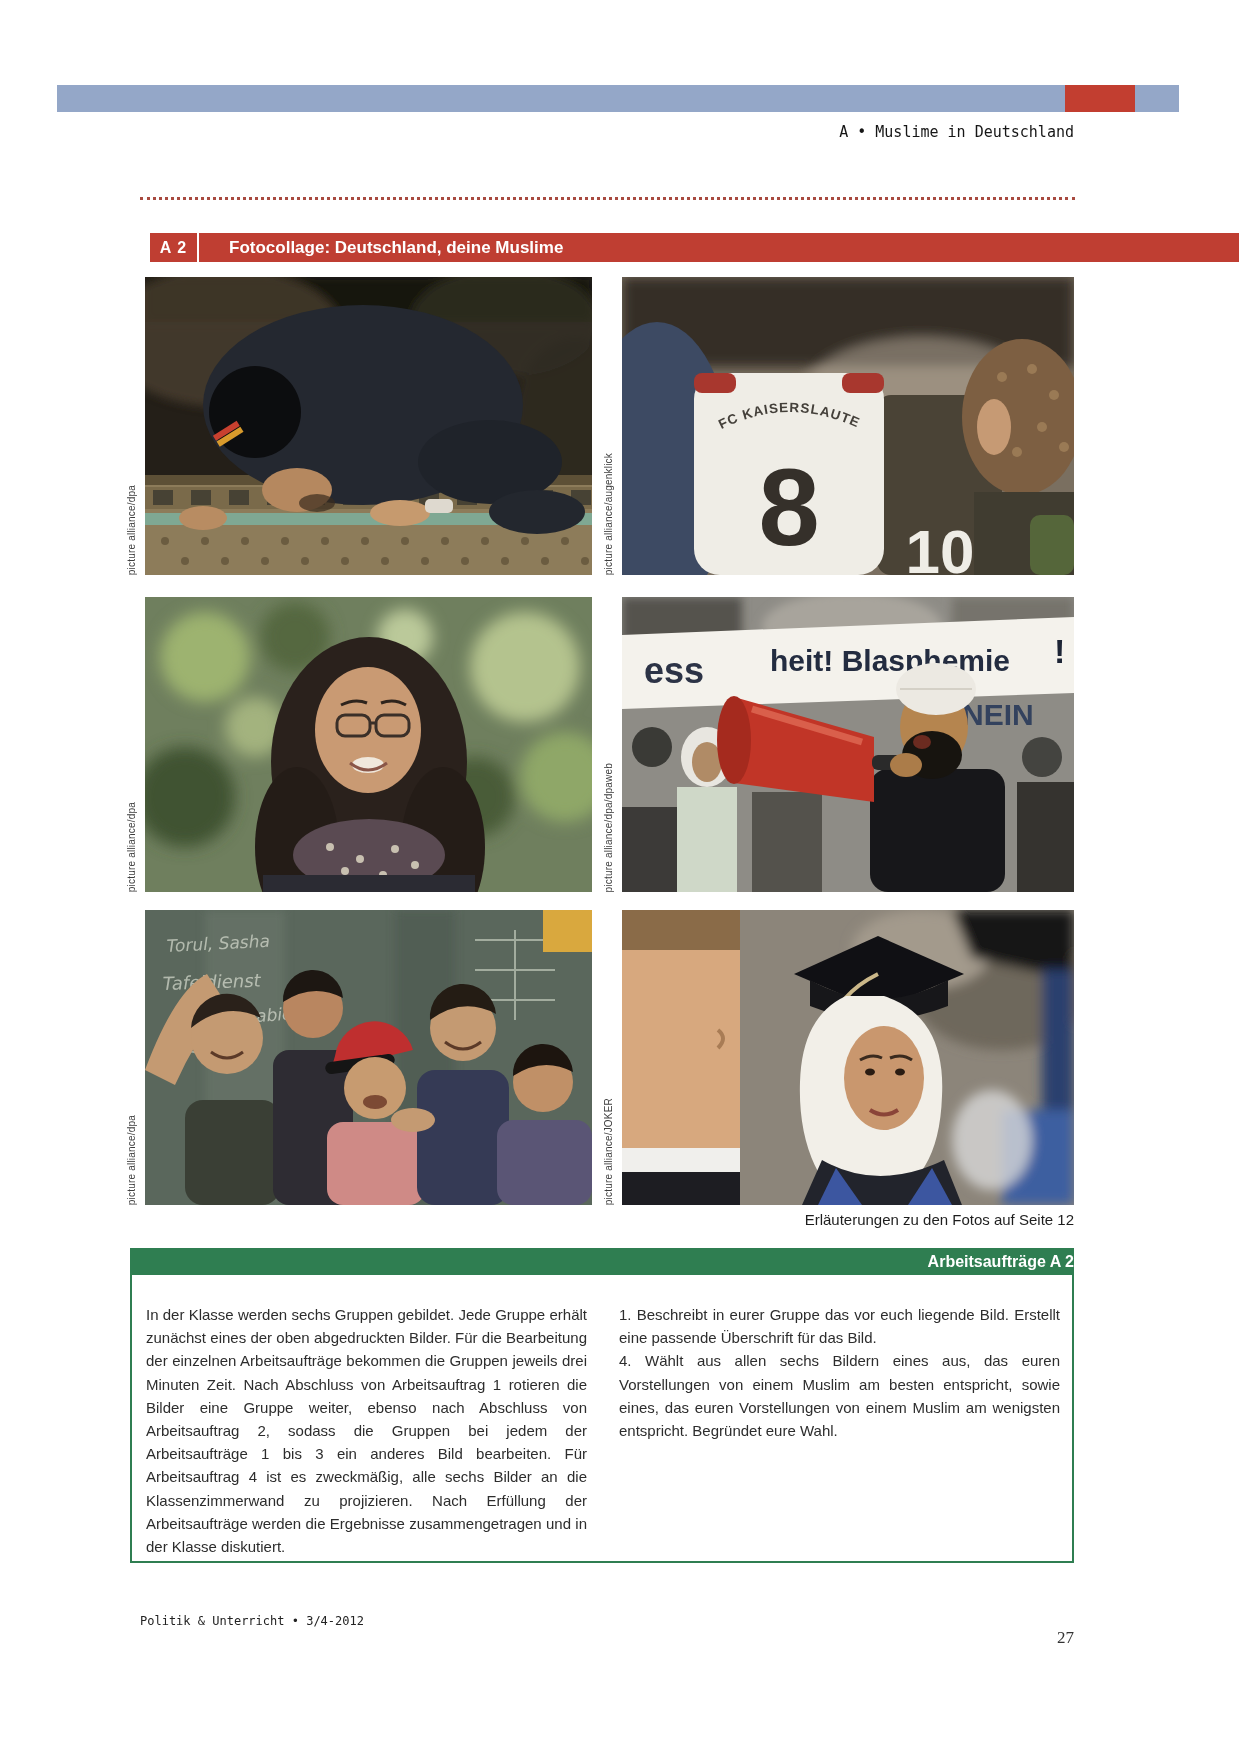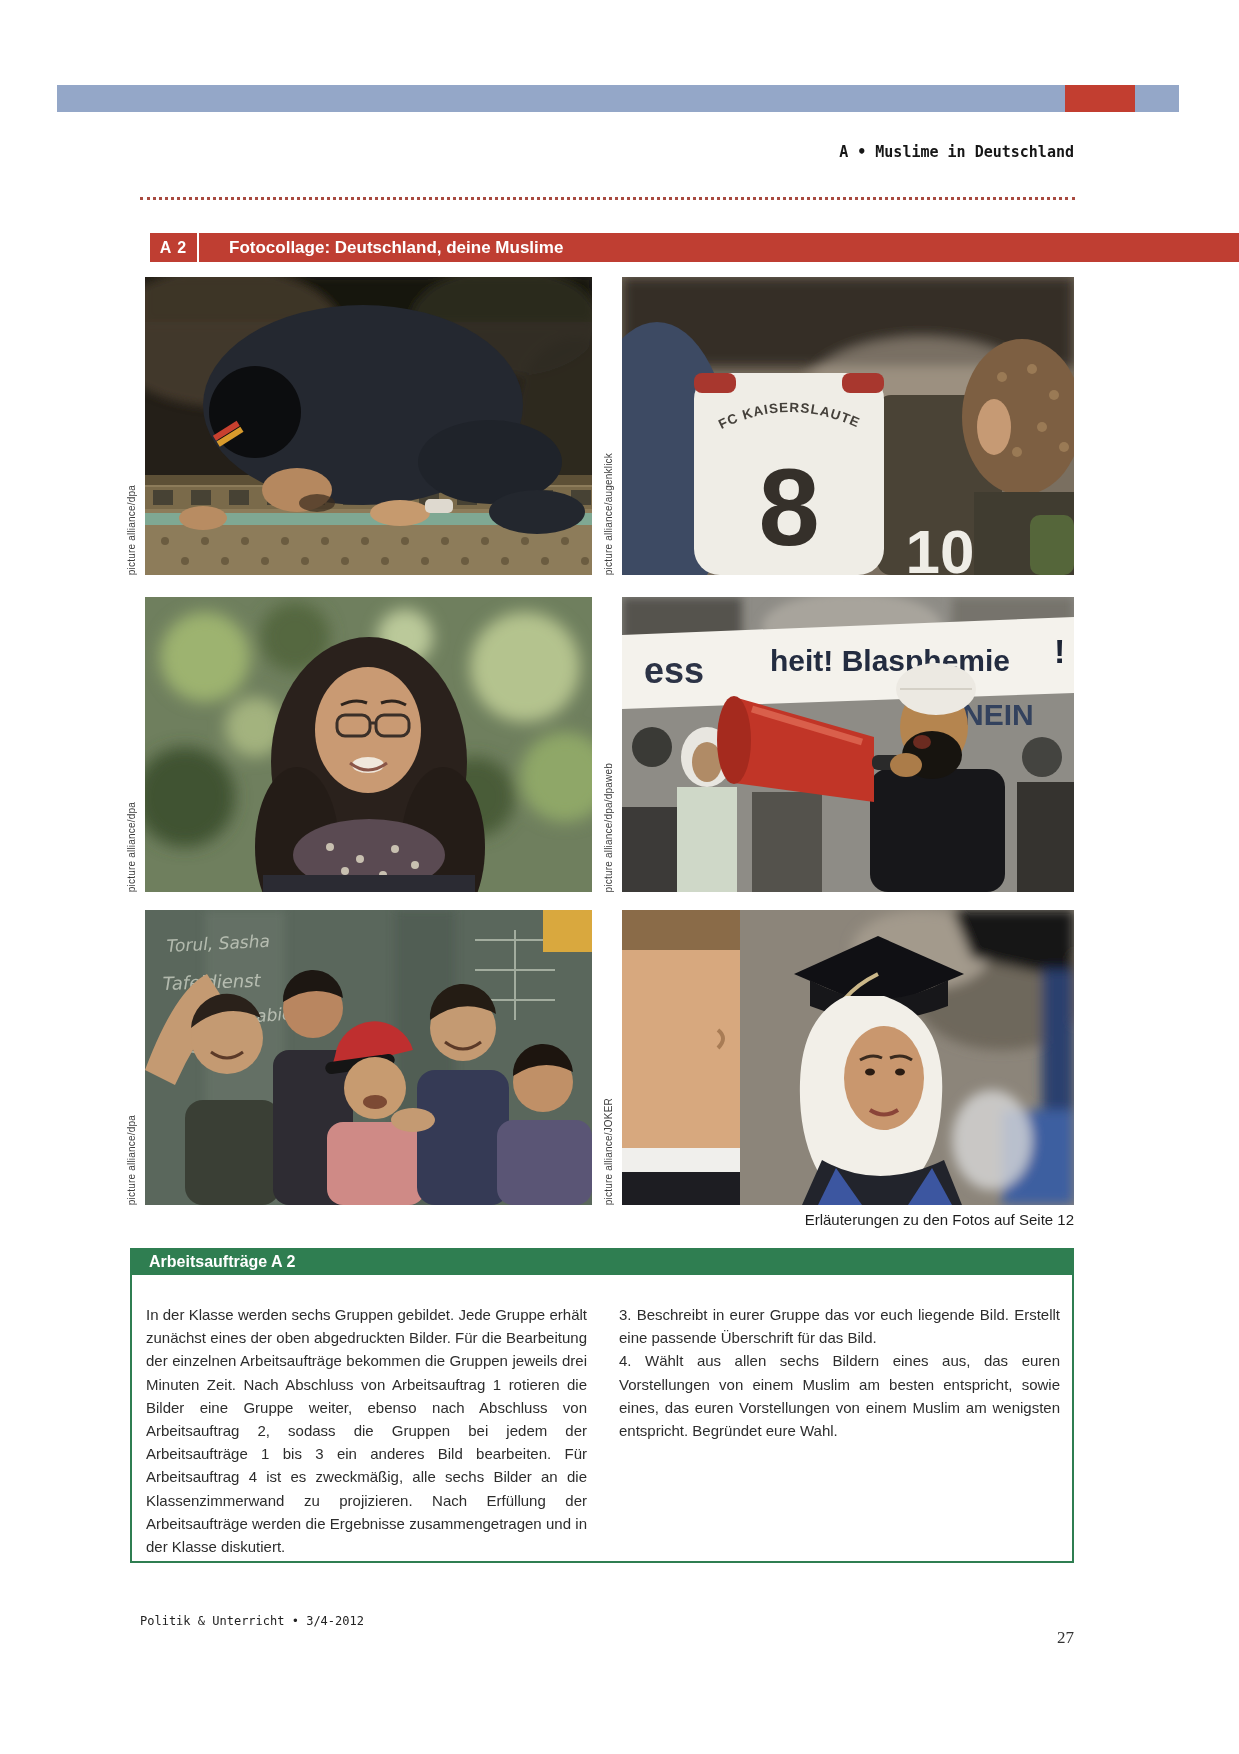--- a/index.html
+++ b/index.html
@@ -4,21 +4,21 @@
 <style>
   html,body{margin:0;padding:0;background:#ffffff;}
   .page{position:relative;width:1239px;height:1754px;background:#fff;
         font-family:"Liberation Sans","DejaVu Sans",sans-serif;overflow:hidden;}
 
   
   .topbar{position:absolute;left:57px;top:85px;width:1122px;height:27px;background:#94a7c8;}
   .topbar-red{position:absolute;left:1008px;top:0;width:70px;height:27px;background:#c23e30;}
 
   .section-label{position:absolute;top:123px;right:165px;
-        font-family:"DejaVu Sans Mono",monospace;font-weight:bold;font-size:15px;color:#161616;margin-top:20px;}
+        font-family:"DejaVu Sans Mono",monospace;font-weight:normal;font-size:15px;color:#161616;}
 
   .dotted-rule{position:absolute;left:140px;top:197px;width:935px;height:0;
         border-top:3px dotted #a84a40;}
 
   
   .title-bar{position:absolute;left:132px;top:233px;width:1138px;height:29px;background:#bf3e32;
         display:flex;align-items:stretch;color:#fff;margin-left:18px;}
   .title-chip{width:47px;display:flex;align-items:center;justify-content:center;
         font-weight:bold;font-size:16px;letter-spacing:1px;}
   .title-sep{width:2px;background:#fff;margin:0;}
@@ -29,21 +29,21 @@
   .photo-cell svg{display:block;width:100%;height:100%;}
   .credit{position:absolute;left:-19px;bottom:0;writing-mode:vertical-rl;transform:rotate(180deg);
         font-size:10px;color:#3d3d3d;letter-spacing:.2px;white-space:nowrap;
         font-family:"Liberation Sans",sans-serif;}
 
   .caption-note{position:absolute;top:1211px;right:165px;font-size:15px;color:#1e1e1e;}
 
   
   .taskbox-header{position:absolute;left:130px;top:1248px;width:944px;height:27px;background:#2f7e51;
         color:#fff;font-weight:bold;font-size:16px;line-height:27px;padding-left:19px;
-        box-sizing:border-box;}
+        box-sizing:border-box;text-align:right;}
   .taskbox-body{position:absolute;left:130px;top:1275px;width:944px;height:288px;
         border:2px solid #2f7e51;border-top:none;box-sizing:border-box;background:#fff;}
   .task-col{position:absolute;top:28px;width:441px;font-size:15px;line-height:23.2px;
         text-align:justify;color:#2d2d2d;}
   .task-col p{margin:0;}
   .col-left{left:14px;}
   .col-right{left:487px;}
 
   
   .footer-left{position:absolute;left:140px;top:1614px;font-family:"DejaVu Sans Mono",monospace;
@@ -389,21 +389,21 @@
       </g>
     </svg>
   </div>
 
   <div class="caption-note">Erläuterungen zu den Fotos auf Seite 12</div>
 
   <div class="taskbox-header">Arbeitsaufträge A 2</div>
   <div class="taskbox-body">
     <div class="task-col col-left">In der Klasse werden sechs Gruppen gebildet. Jede Gruppe erhält zunächst eines der oben abgedruckten Bilder. Für die Bearbeitung der einzelnen Arbeitsaufträge bekommen die Gruppen jeweils drei Minuten Zeit. Nach Abschluss von Arbeitsauftrag 1 rotieren die Bilder eine Gruppe weiter, ebenso nach Abschluss von Arbeitsauftrag 2, sodass die Gruppen bei jedem der Arbeitsaufträge 1 bis 3 ein anderes Bild bearbeiten. Für Arbeitsauftrag 4 ist es zweckmäßig, alle sechs Bilder an die Klassenzimmerwand zu projizieren. Nach Erfüllung der Arbeitsaufträge werden die Ergebnisse zusammengetragen und in der Klasse diskutiert.</div>
     <div class="task-col col-right">
-      <p>3. Beschreibt in eurer Gruppe das vor euch liegende Bild. Erstellt eine passende Überschrift für das Bild.</p>
+      <p>1. Beschreibt in eurer Gruppe das vor euch liegende Bild. Erstellt eine passende Überschrift für das Bild.</p>
       <p>4. Wählt aus allen sechs Bildern eines aus, das euren Vorstellungen von einem Muslim am besten entspricht, sowie eines, das euren Vorstellungen von einem Muslim am wenigsten entspricht. Begründet eure Wahl.</p>
     </div>
   </div>
 
   <div class="footer-left">Politik &amp; Unterricht • 3/4-2012</div>
   <div class="page-number">27</div>
 
 </div>
 
 </body></html>

